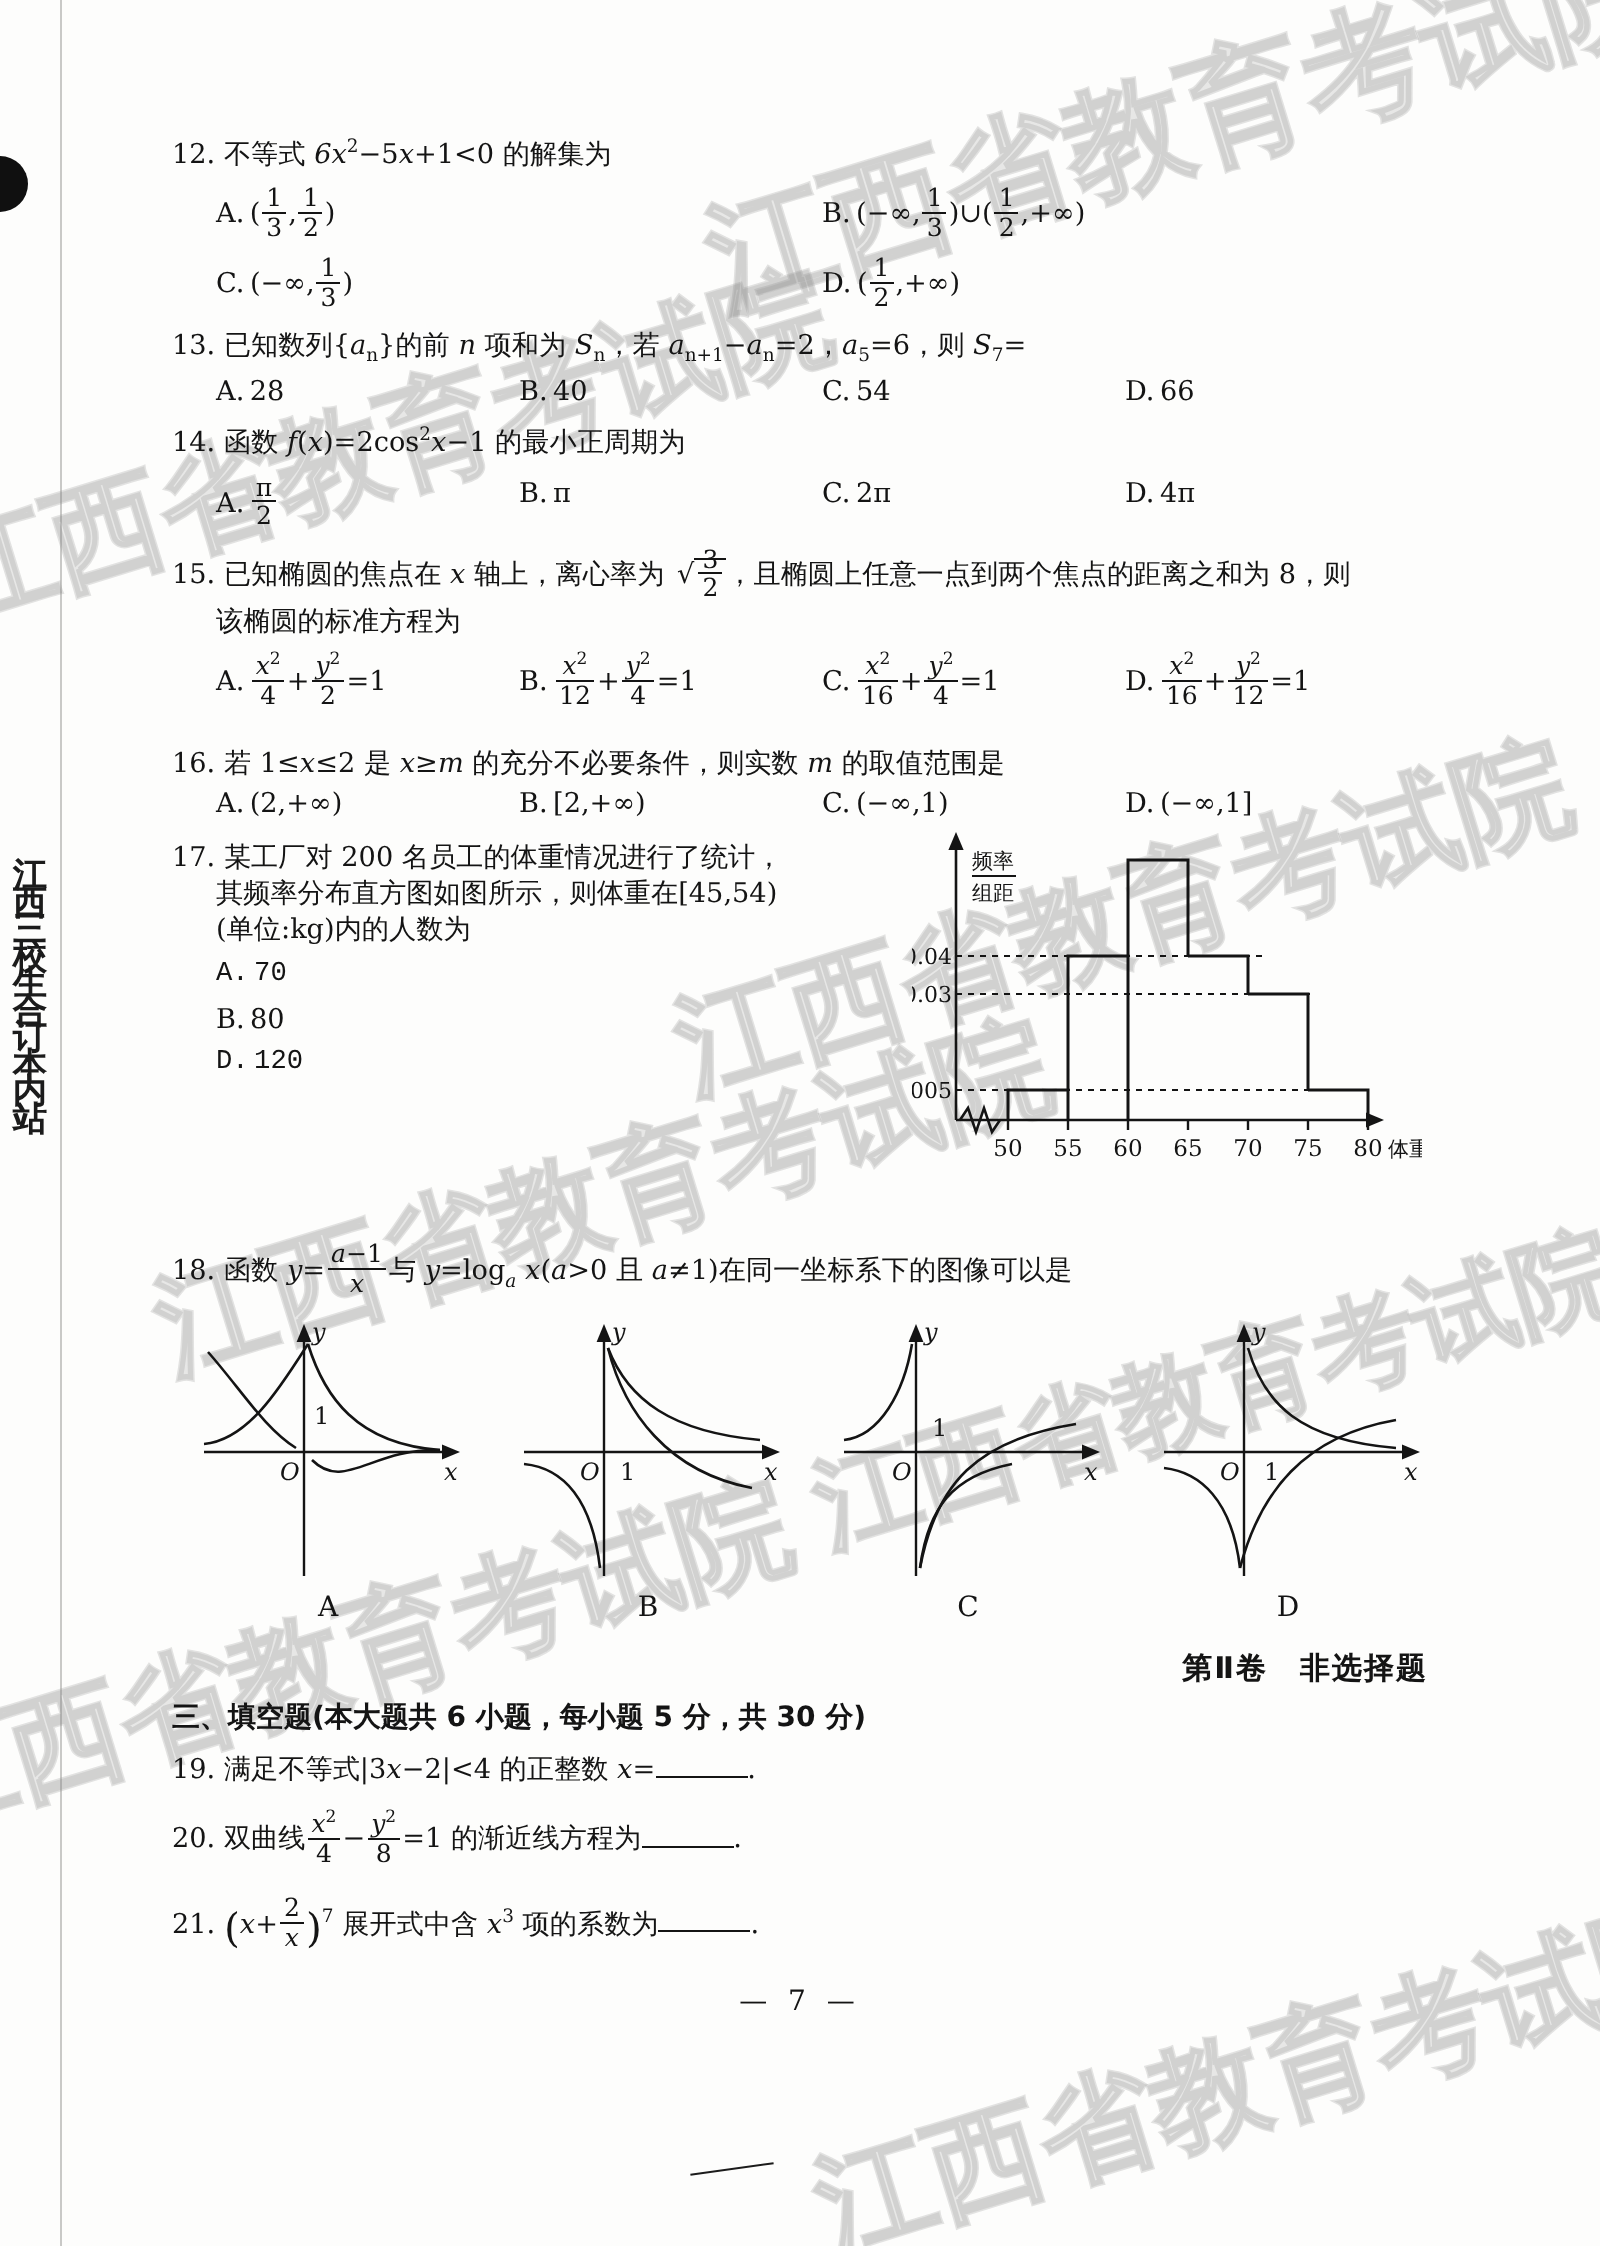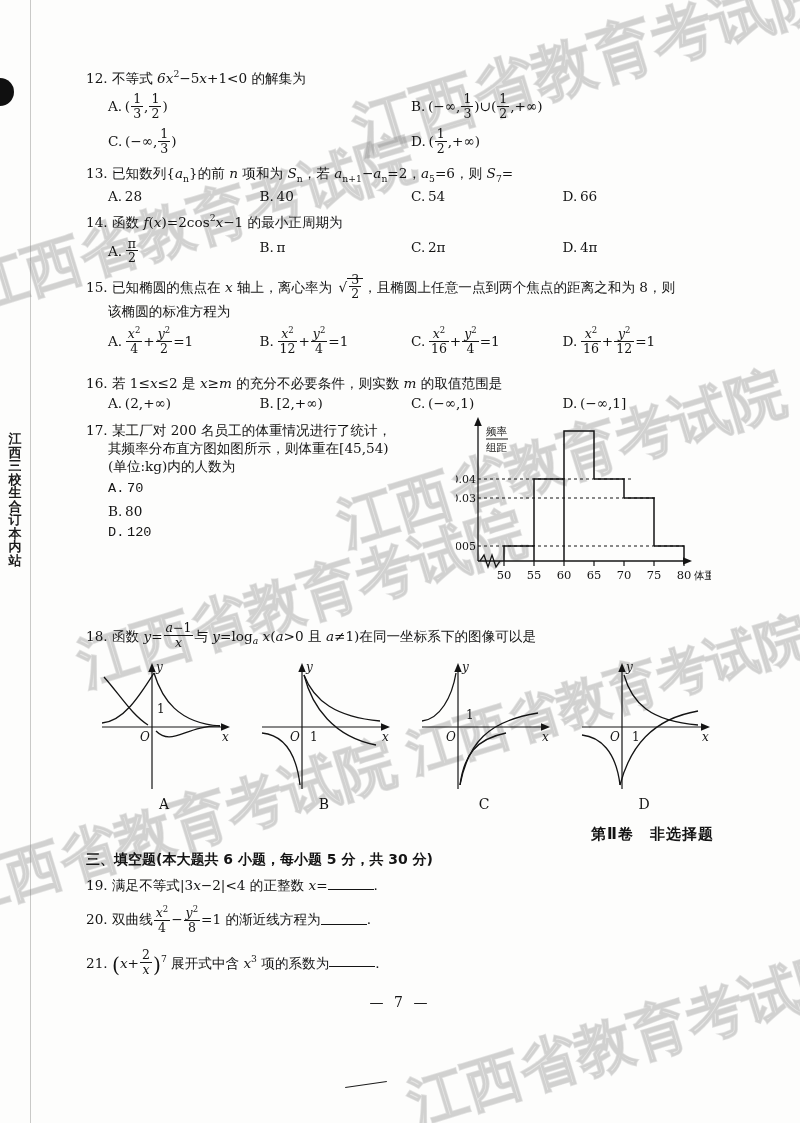--- a/index.html
+++ b/index.html
@@ -24,21 +24,21 @@
   }
   .reg-mark {
     position: absolute; left: -14px; top: 78px;
     width: 28px; height: 28px; border-radius: 50%;
     background: #101010;
   }
   .spine-label {
     position: absolute; left: 6px; top: 432px;
     width: 18px;
     font-family: "DejaVu Sans", "Liberation Sans", sans-serif;
-    font-size: 13px; font-weight: 700; line-height: 13.5px;
+    font-size: 17px; font-weight: 700; line-height: 13.5px;
     color: #1b1b1b; letter-spacing: 0px;
     word-break: break-all; text-align: center;
   }
 
   
   .wm {
     position: absolute;
     font-family: "DejaVu Sans", "Liberation Sans", sans-serif;
     font-weight: 700;
     color: rgba(120,120,120,0.16);

